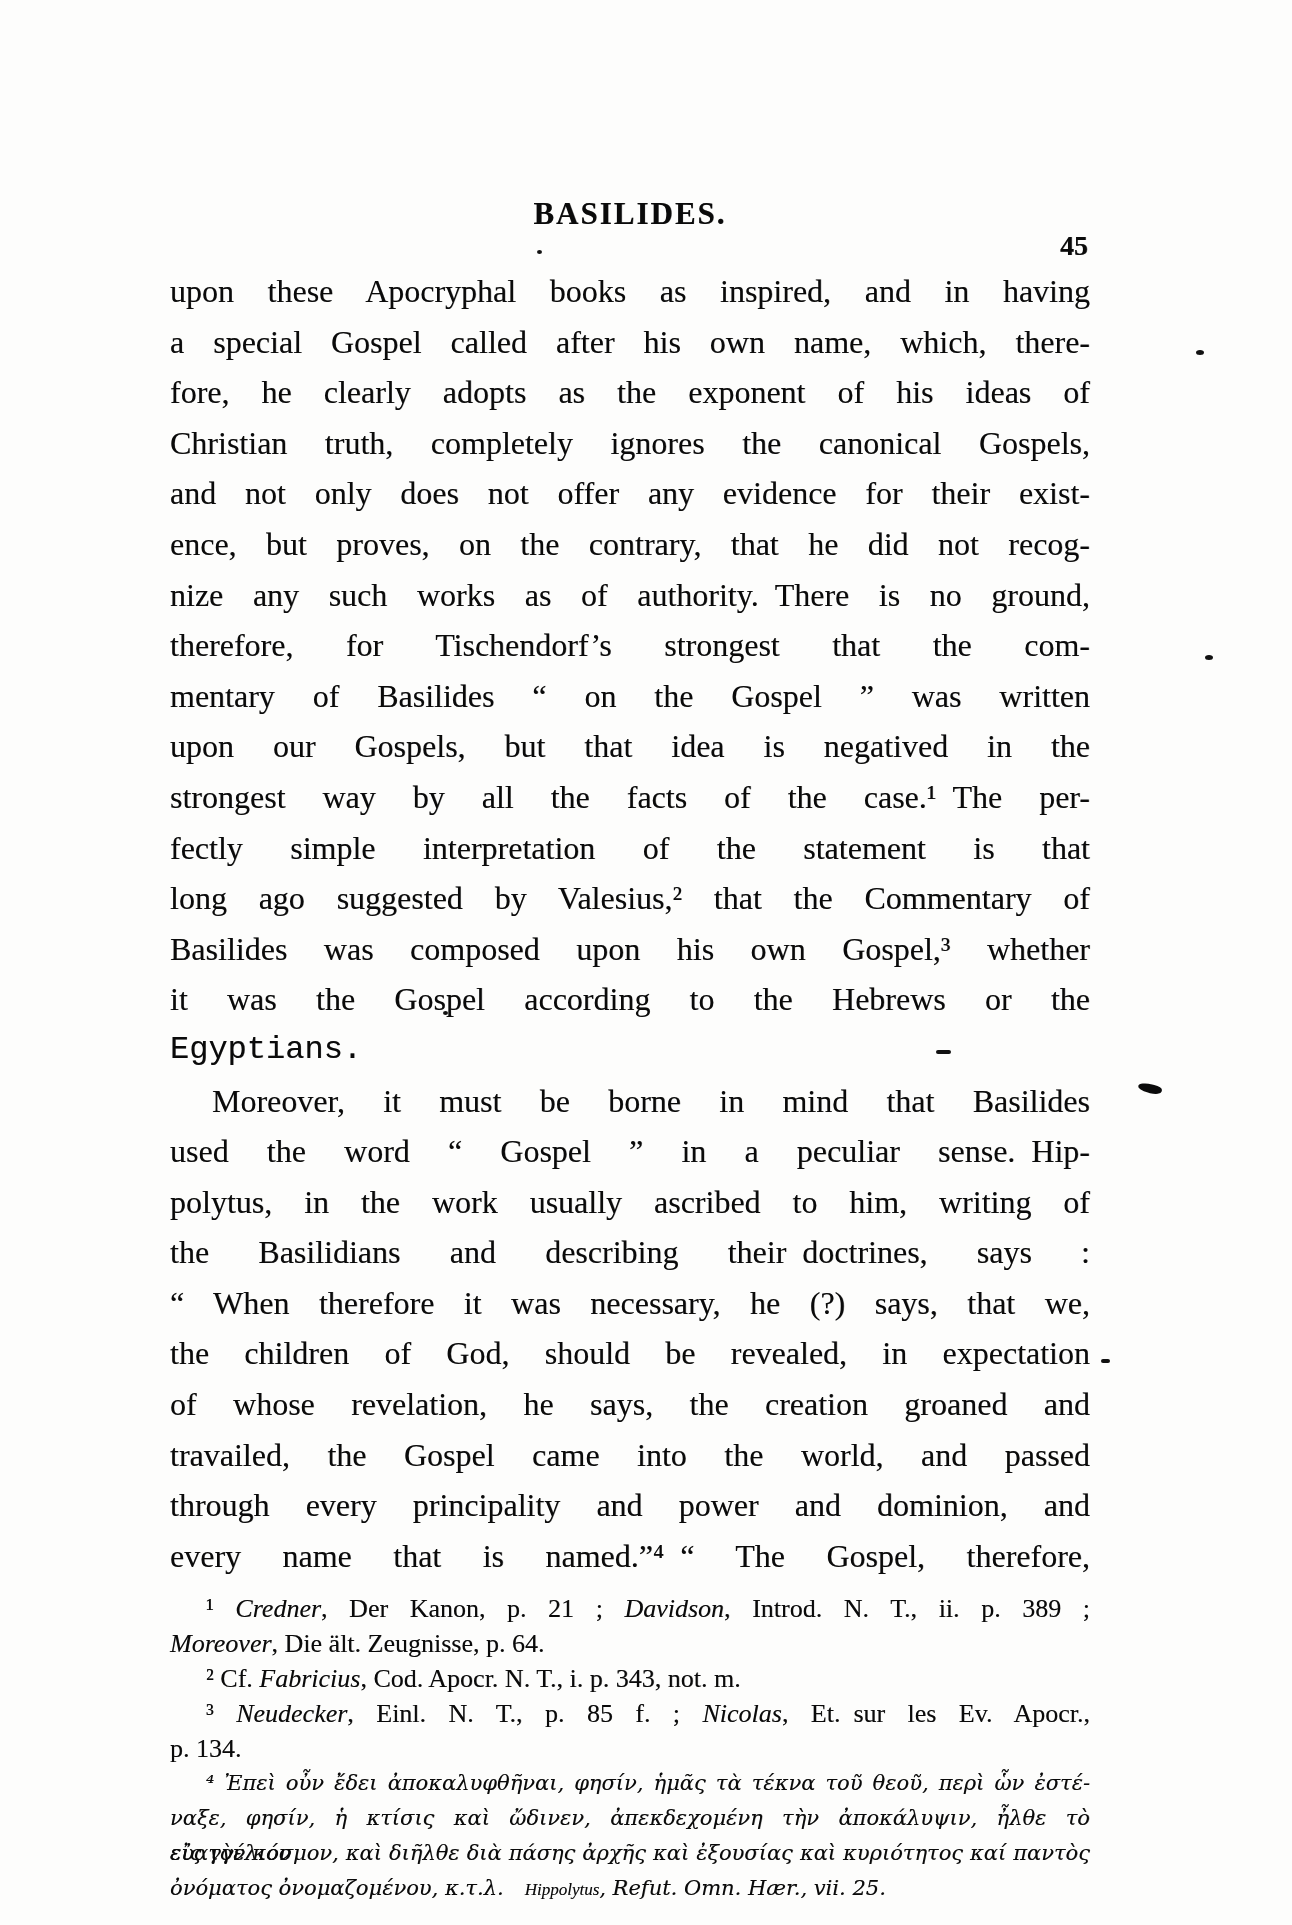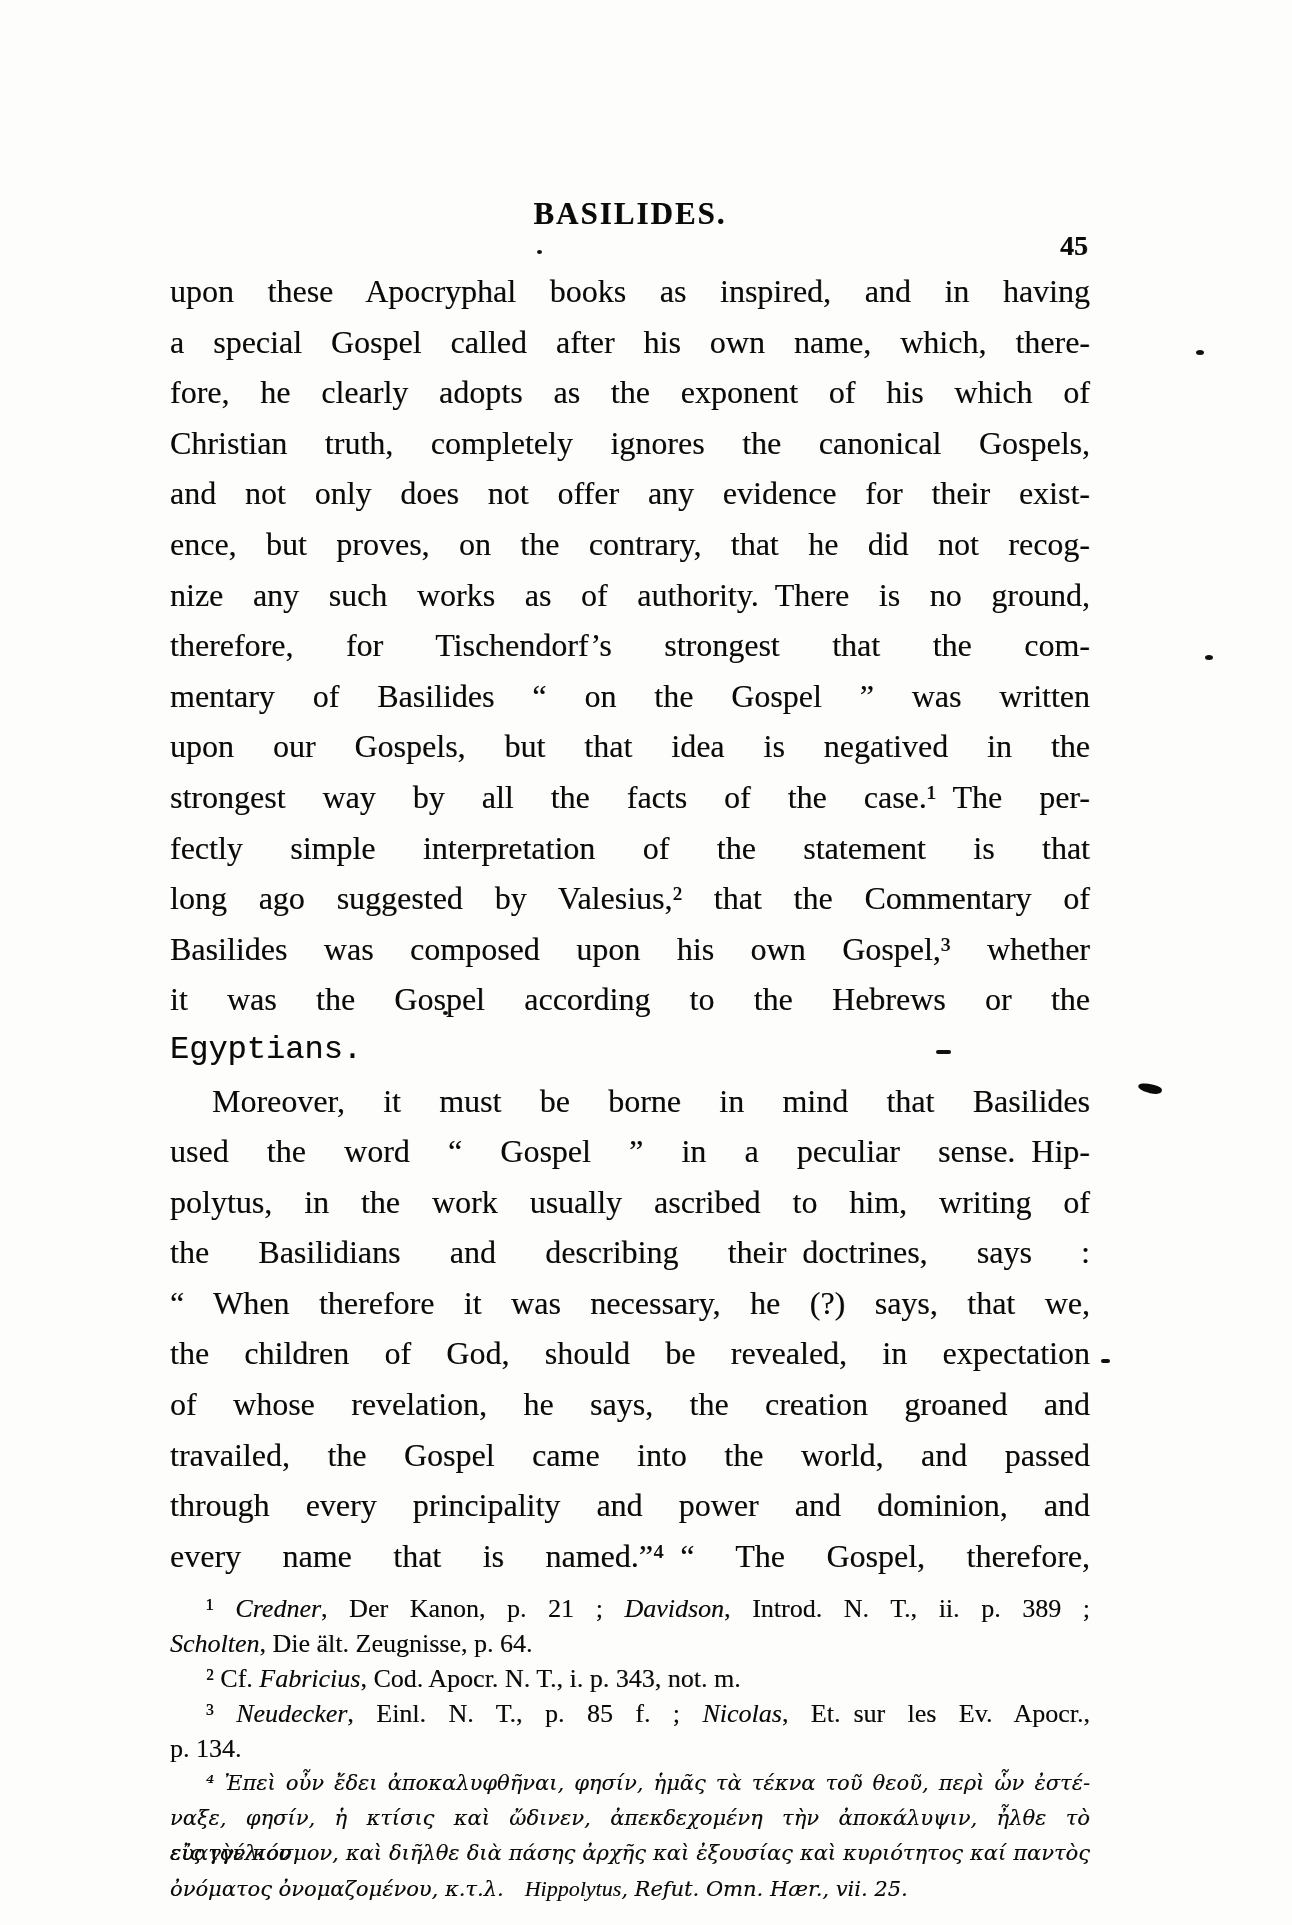--- a/index.html
+++ b/index.html
@@ -47,21 +47,21 @@
     text-align-last:justify;
     white-space:pre-wrap;
     height:35px;overflow:visible;
   }
   .fline.nojust{text-align-last:left;}
   .fline .it{font-style:italic;}
   .fline.greek{
     font-family:"DejaVu Serif",serif;
     font-size:21px;font-style:italic;font-weight:normal;
   }
-  .fline.greek .it{font-family:"Liberation Serif","DejaVu Serif",serif;font-size:22px;font-style:italic;}
+  .fline.greek .it{font-family:"Liberation Serif","DejaVu Serif",serif;font-size:17px;font-style:italic;}
   
   .speck{position:absolute;background:#111;border-radius:50%;}
   #speck-swoosh{
     position:absolute;left:1138px;top:1084px;width:24px;height:9px;
     background:#0a0a0a;border-radius:60% 40% 50% 50%;
     transform:rotate(14deg);
   }
 </style>
 </head>
 <body>
@@ -69,21 +69,21 @@
 <div id="page">
 
   <div id="head-row">
     <div id="running-head">BASILIDES.</div>
     <div id="page-number">45</div>
   </div>
 
   <div id="body-text">
       <div class="line">upon these Apocryphal books as inspired, and in having</div>
       <div class="line">a special Gospel called after his own name, which, there-</div>
-      <div class="line">fore, he clearly adopts as the exponent of his which of</div>
+      <div class="line">fore, he clearly adopts as the exponent of his ideas of</div>
       <div class="line">Christian truth, completely ignores the canonical Gospels,</div>
       <div class="line">and not only does not offer any evidence for their exist-</div>
       <div class="line">ence, but proves, on the contrary, that he did not recog-</div>
       <div class="line">nize any such works as of authority. There is no ground,</div>
       <div class="line">therefore, for Tischendorf’s strongest that the com-</div>
       <div class="line">mentary of Basilides “ on the Gospel ” was written</div>
       <div class="line">upon our Gospels, but that idea is negatived in the</div>
       <div class="line">strongest way by all the facts of the case.¹ The per-</div>
       <div class="line">fectly simple interpretation of the statement is that</div>
       <div class="line">long ago suggested by Valesius,² that the Commentary of</div>
@@ -98,21 +98,21 @@
       <div class="line">the children of God, should be revealed, in expectation</div>
       <div class="line">of whose revelation, he says, the creation groaned and</div>
       <div class="line">travailed, the Gospel came into the world, and passed</div>
       <div class="line">through every principality and power and dominion, and</div>
       <div class="line">every name that is named.”⁴ “ The Gospel, therefore,</div>
     </div>
 
   <div id="footnotes">
       <div>
         <div class="fline" style="padding-left: 36px;"><span>¹ </span><span class="it">Credner</span><span>, Der Kanon, p. 21 ; </span><span class="it">Davidson</span><span>, Introd. N. T., ii. p. 389 ;</span></div>
-        <div class="fline nojust"><span class="it">Scholten</span><span>, Die ält. Zeugnisse, p. 64.</span></div>
+        <div class="fline nojust"><span class="it">Moreover</span><span>, Die ält. Zeugnisse, p. 64.</span></div>
       </div>
       <div>
         <div class="fline nojust" style="padding-left: 36px;"><span>² Cf. </span><span class="it">Fabricius</span><span>, Cod. Apocr. N. T., i. p. 343, not. m.</span></div>
       </div>
       <div>
         <div class="fline" style="padding-left: 36px;"><span>³ </span><span class="it">Neudecker</span><span>, Einl. N. T., p. 85 f. ; </span><span class="it">Nicolas</span><span>, Et. sur les Ev. Apocr.,</span></div>
         <div class="fline nojust"><span>p. 134.</span></div>
       </div>
       <div>
         <div class="fline greek" style="padding-left: 36px;"><span>⁴ Ἐπεὶ οὖν ἔδει ἀποκαλυφθῆναι, φησίν, ἡμᾶς τὰ τέκνα τοῦ θεοῦ, περὶ ὧν ἐστέ-</span></div>

